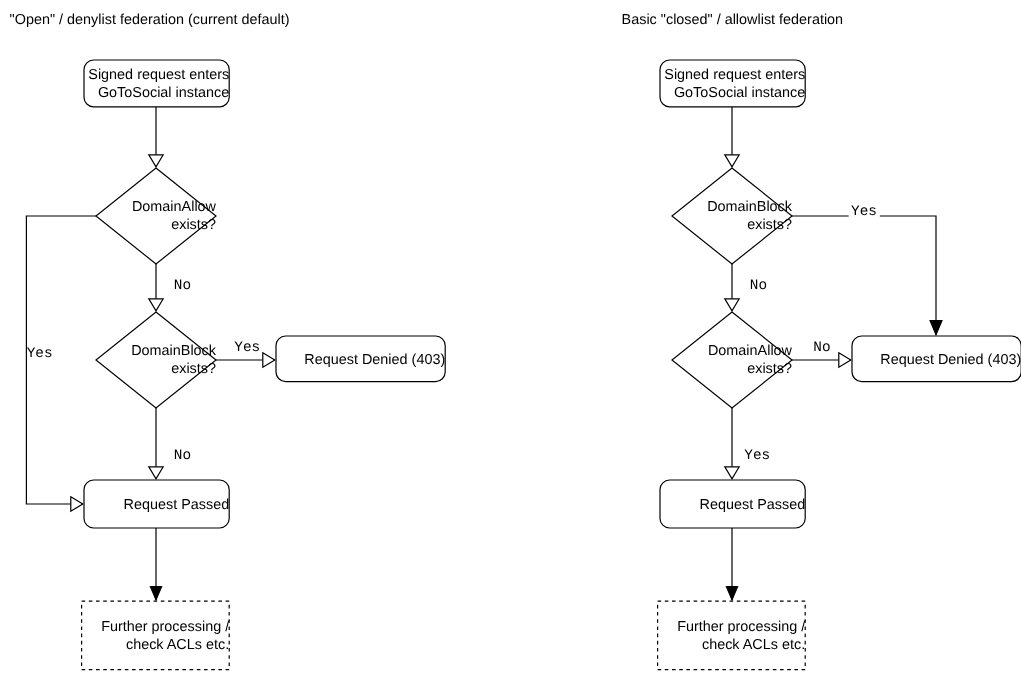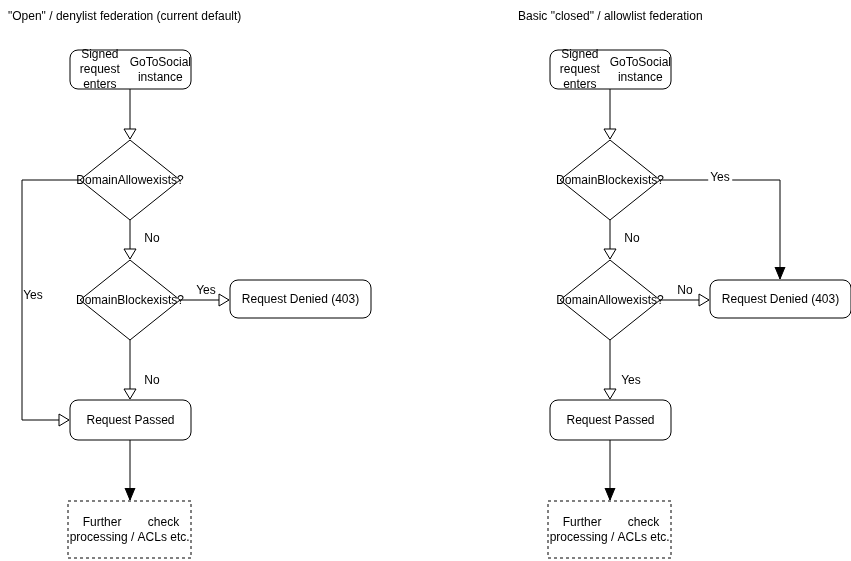--- a/index.html
+++ b/index.html
@@ -16,32 +16,33 @@
   .shape{fill:var(--fill,#fff);stroke:var(--stroke,#000);stroke-width:1;}
   .shape.dashed{stroke-dasharray:3 3;}
   .diagram-title{
     position:absolute;
     font-size:12px;
     line-height:14px;
     white-space:pre;
   }
   .node-label{
     position:absolute;
-    display:flex;flex-direction:row;
-    align-items:center;justify-content:center;
+    display:flex;flex-direction:column;
+    align-items:flex-end;justify-content:center;
     text-align:center;
     font-size:12px;line-height:15px;
     pointer-events:none;
   }
   .edge-label{
     position:absolute;
     transform:translate(-50%,-50%);
     font-size:12px;line-height:13px;
     white-space:pre;
     pointer-events:none;
+    font-family:Liberation Mono, monospace;
   }
   .edge-label.bg{background:var(--label-bg,#fff);padding:0 2px;}
 </style>
 </head>
 <body>
 
 <div class="canvas" style="--bg: #ffffff; --stroke: #000000; --fill: #ffffff; --text: #000000; --label-bg: #ffffff;">
 
   <svg class="layer" id="shapes-layer" width="851" height="561">
     <defs>

